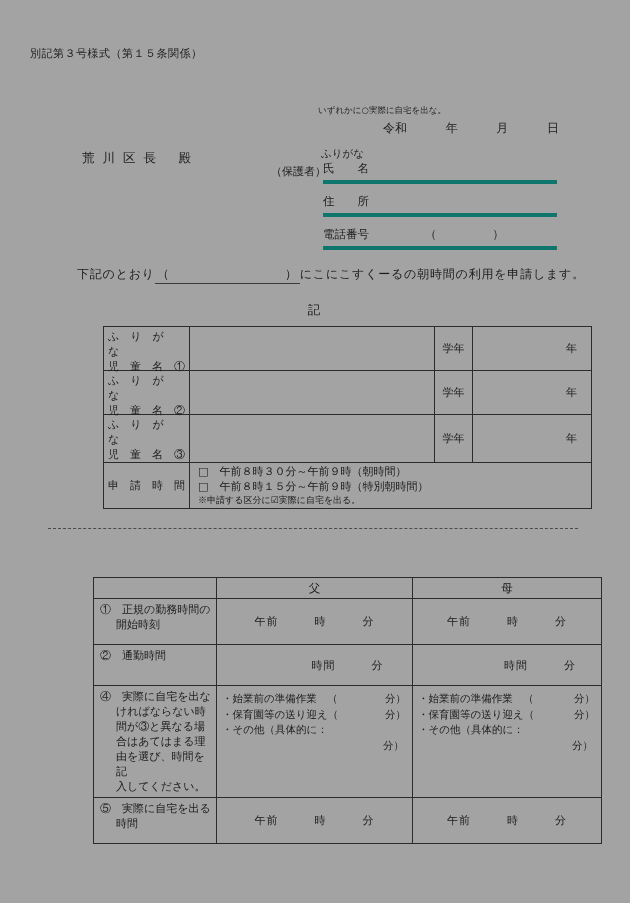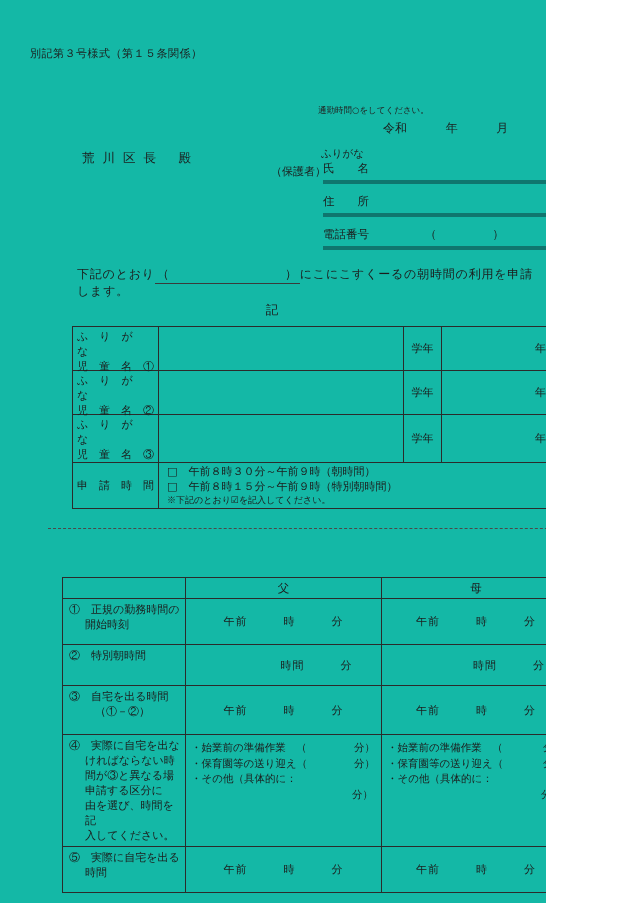--- a/index.html
+++ b/index.html
@@ -1,18 +1,18 @@
 <!DOCTYPE html>
 <html><head>
 <meta charset="utf-8">
 <style>
   * { margin:0; padding:0; box-sizing:border-box; }
   html,body { background:#fff; }
   .page {
-    position:relative; width:546px; height:903px; background:#14b8a6;
+    position:relative; width:630px; height:903px; background:#a3a3a3;
     font-family:"DejaVu Serif","Liberation Serif",serif;
     color:#1c1c1c; overflow:hidden;
   }
   .abs { position:absolute; }
 
   
   .form-code { left:30px; top:46px; font-size:11px; letter-spacing:0.5px; }
   .doc-title { left:0; right:0; top:76px; text-align:center; font-size:15.5px; letter-spacing:1px; }
   .circle-note { left:318px; top:105px; font-size:8.5px; color:#222; }
   .date-line { left:383px; top:120px; width:176px; display:flex; justify-content:space-between; font-size:12px; }
@@ -24,21 +24,21 @@
   .field-addr { top:194px; }
   .field-phone { top:227px;font-family:Liberation Serif, serif; }
   .phone-parens { margin-left:56px; letter-spacing:2px; }
 
   
   .intro { left:77px; top:266px; font-size:12px; letter-spacing:0.8px; }
   .intro-blank { border-bottom:1px solid #3a3a3a; padding:0 2px 2px 2px; }
   .ki-heading { left:0; right:0; top:302px; text-align:center; font-size:12.5px; letter-spacing:2px; }
 
   
-  table { border-collapse:collapse; table-layout:fixed; }
+  table { border-collapse:collapse; table-layout:fixed;margin-left:31px; }
   td { border:1px solid #2b2b2b; font-size:11px; }
   .child-table { left:72px; top:326px; width:488px; }
   .child-table col.c1 { width:86px; }
   .child-table col.c2 { width:245px; }
   .child-table col.c3 { width:38px; }
   .child-table col.c4 { width:119px; }
   .lbl-cell { vertical-align:top; }
   .lbl-inner { height:40px; display:flex; flex-direction:column; justify-content:space-between; padding:2px 4px; }
   tr.ct-r3 .lbl-inner { height:44px; }
   .grade-cell { text-align:center; vertical-align:middle; }
@@ -68,21 +68,21 @@
   .r4right { text-align:right; padding-right:2px; }
   tr.h46 { height:46px; } tr.h41 { height:41px; } tr.h49 { height:49px; }
   tr.h91 { height:91px; } tr.h44 { height:44px; } tr.h48 { height:48px; } tr.h42 { height:42px; }
 </style>
 </head>
 <body>
 
 <div class="page">
 
   <div class="abs form-code">別記第３号様式（第１５条関係）</div>
-  <div class="abs circle-note">通勤時間○をしてください。</div>
+  <div class="abs circle-note">いずれかに○実際に自宅を出な。</div>
 
   <div class="abs date-line">
     <span>令和</span>
     <span>年</span>
     <span>月</span>
     <span>日</span>
   </div>
 
   <div class="abs addressee">荒 川 区 長　 殿</div>
   <div class="abs furigana-lbl">ふりがな</div>
@@ -143,21 +143,21 @@
           </td>
       <td></td>
       <td class="grade-cell">学年</td>
       <td class="yearcell">年</td>
     </tr>
     <tr class="h42">
       <td class="req-lbl">申　請　時　間</td>
       <td class="req-cell" colspan="3">
         <div>□　午前８時３０分～午前９時（朝時間）</div>
         <div>□　午前８時１５分～午前９時（特別朝時間）</div>
-        <div class="req-note">※下記のとおり☑を記入してください。</div>
+        <div class="req-note">※申請する区分に☑実際に自宅を出る。</div>
       </td>
     </tr>
   </tbody>
     </table>
 
   <div class="abs divider"></div>
 
 
   <table class="abs remarks-table">
     <colgroup>
@@ -174,39 +174,31 @@
     <tr class="h46">
       <td class="rt-label">
         <div>①　正規の勤務時間の</div>
         <div class="ind">開始時刻</div>
       </td>
       <td class="rt-time">午前　　　時　　　分</td>
       <td class="rt-time">午前　　　時　　　分</td>
     </tr>
     <tr class="h41">
       <td class="rt-label">
-        <div>②　特別朝時間</div>
+        <div>②　通勤時間</div>
       </td>
       <td class="rt-time shift">時間　　　分</td>
       <td class="rt-time shift">時間　　　分</td>
-    </tr>
-    <tr class="h49">
-      <td class="rt-label">
-        <div>③　自宅を出る時間</div>
-        <div class="ind2">（①－②）</div>
-      </td>
-      <td class="rt-time">午前　　　時　　　分</td>
-      <td class="rt-time">午前　　　時　　　分</td>
     </tr>
     <tr class="h91">
       <td class="rt-label">
         <div>④　実際に自宅を出な</div>
         <div class="ind">ければならない時</div>
         <div class="ind">間が③と異なる場</div>
-        <div class="ind">申請する区分に</div>
+        <div class="ind">合はあてはまる理</div>
         <div class="ind">由を選び、時間を記</div>
         <div class="ind">入してください。</div>
       </td>
       <td class="rt-detail">
         <div class="r4line">
           <span>・始業前の準備作業　（</span>
           <span>分）</span>
         </div>
         <div class="r4line">
           <span>・保育園等の送り迎え（</span>

